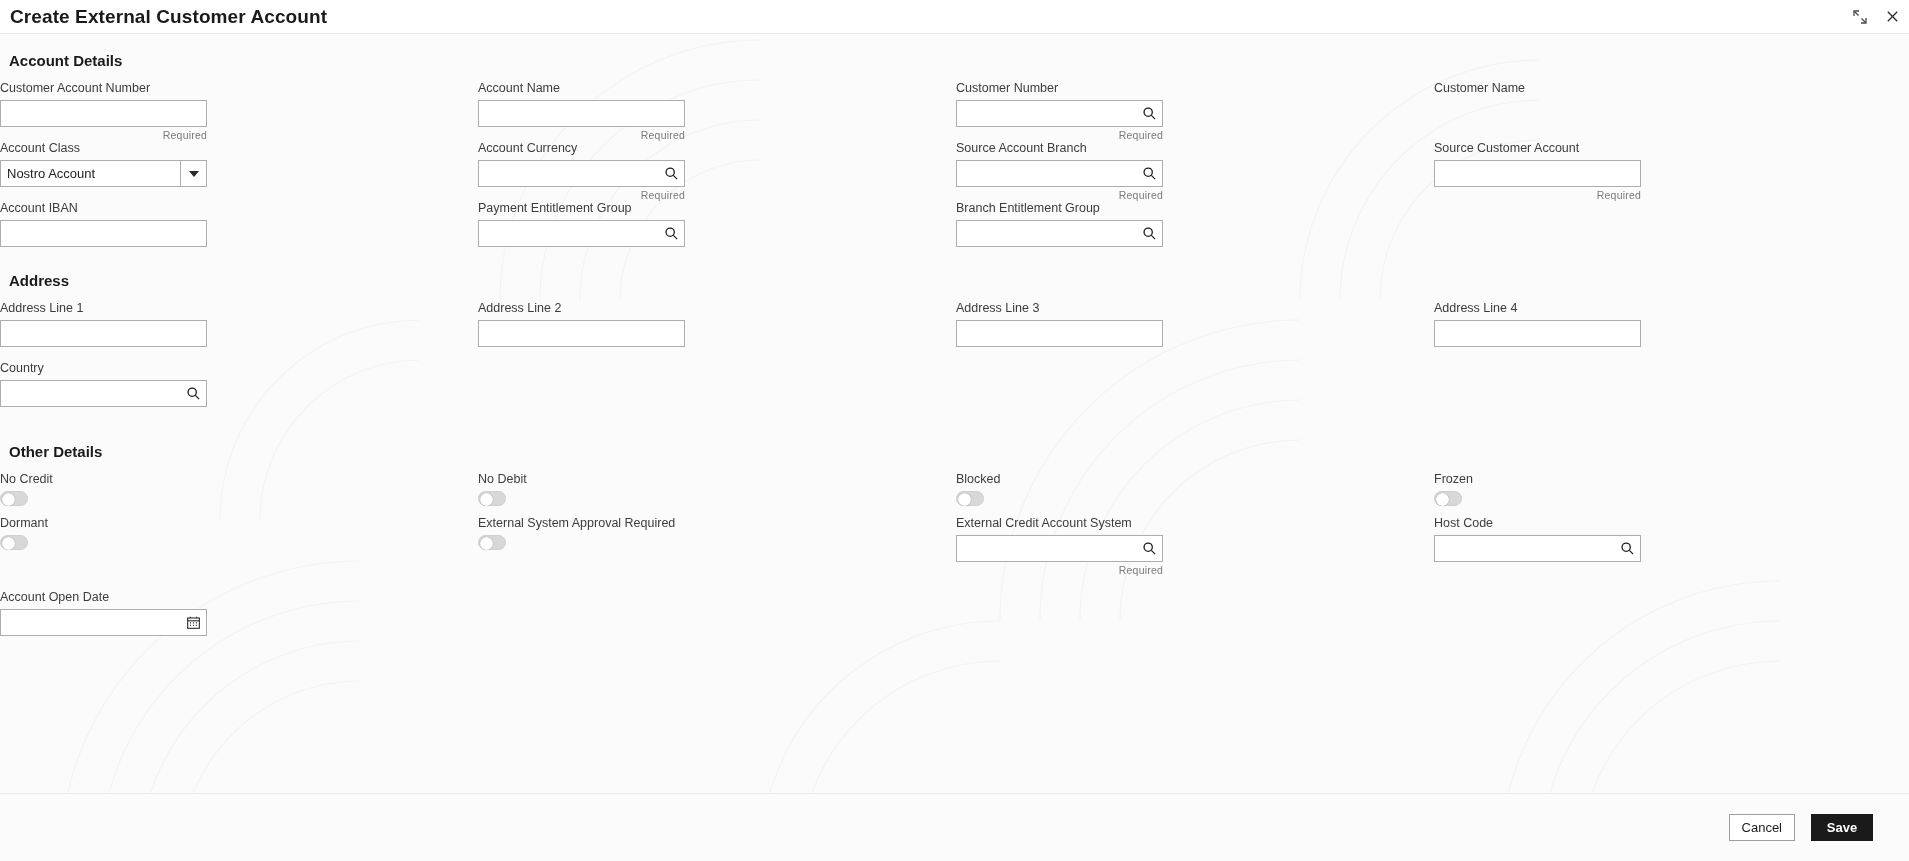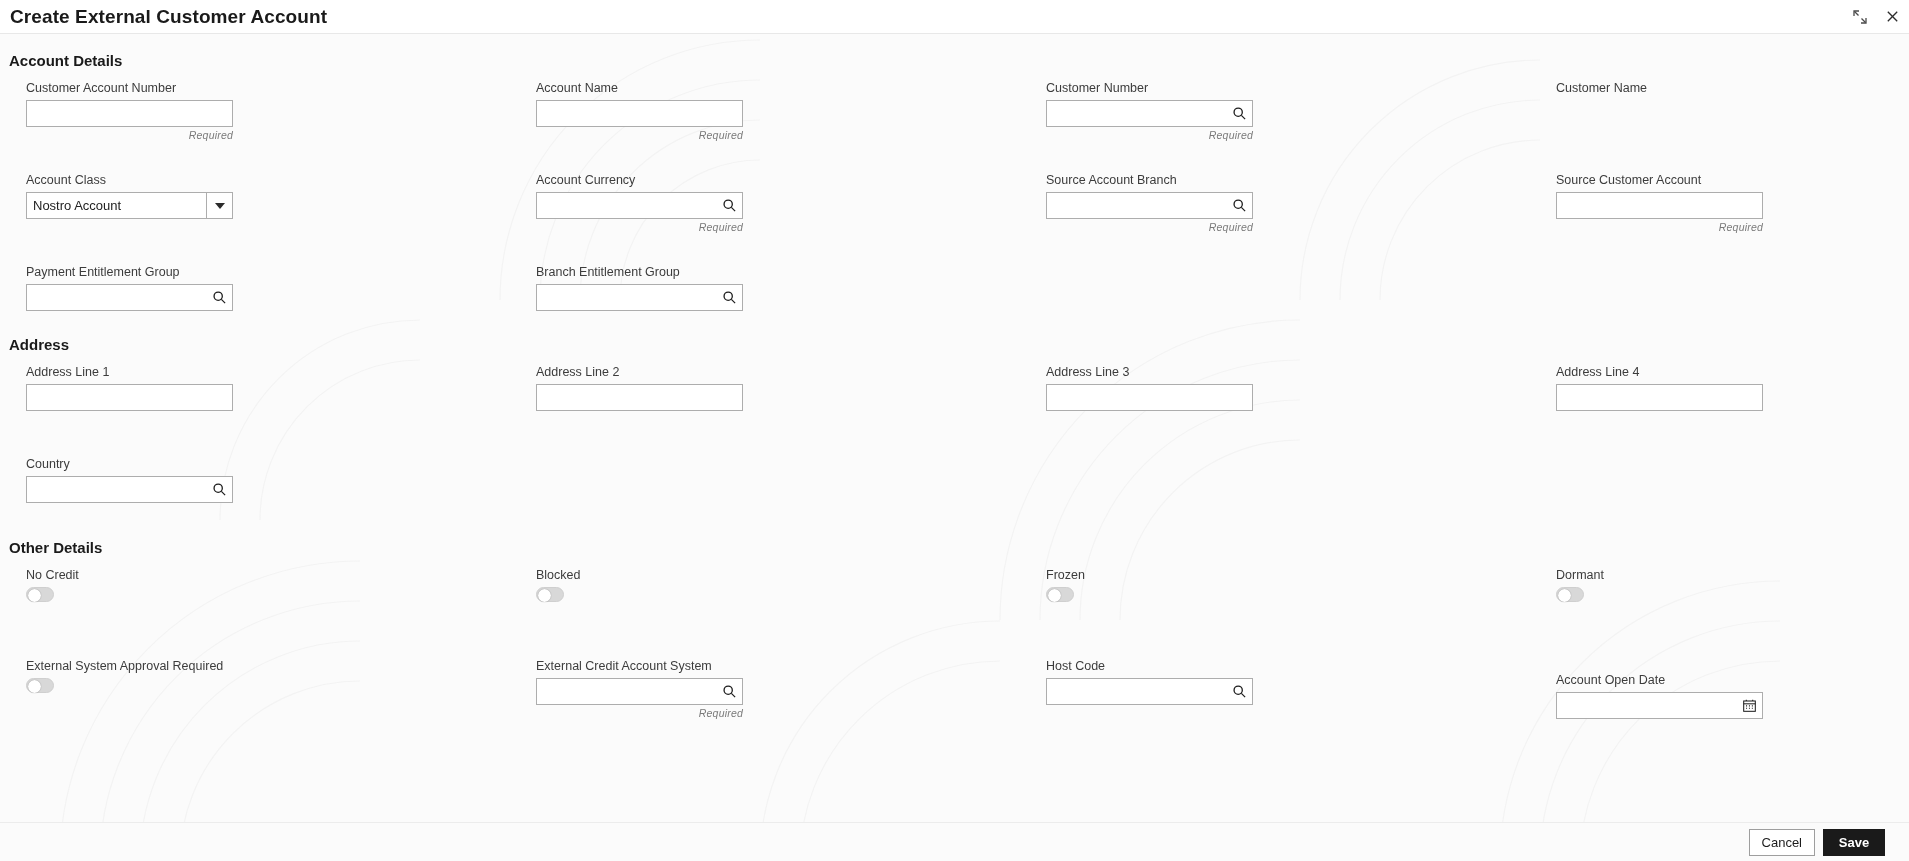--- a/index.html
+++ b/index.html
@@ -63,22 +63,21 @@
     font-size: 15px;
     font-weight: bold;
     margin: 8px 0 12px 9px;
     color: #1a1a1a;
   }
   .grid {
     display: grid;
     grid-template-columns: repeat(4, 478px);
     column-gap: 0;
     row-gap: 0;
-    padding-left: 26px;
-    gap: 32px;
+    padding-left: 0;
   }
   .field {
     min-height: 59px;
     padding-right: 18px;
   }
   .label {
     font-size: 12.5px;
     color: #3c3c3c;
     margin-bottom: 5px;
     line-height: 14px;
@@ -108,21 +107,20 @@
     padding: 0;
     color: #1d1d1d;
   }
   .required {
     font-size: 10.5px;
     color: #7a7a7a;
     margin-top: 2px;
     width: 207px;
     text-align: right;
     letter-spacing: .2px;
-    font-style: italic;
   }
   .req-placeholder { height: 14px; }
 
   
   .selectwrap {
     position: relative;
     width: 207px;
     height: 27px;
     border: 1px solid #adadad;
     background: #fff;
@@ -172,28 +170,28 @@
     box-shadow: 0 0 1px rgba(0,0,0,.45);
   }
 
   
   .datewrap { position: relative; width: 207px; }
 
   
   .footer {
     position: absolute;
     left: 0; right: 0; bottom: 0;
-    height: 39px;
+    height: 68px;
     background: #fbfbfb;
     border-top: 1px solid #ececec;
     display: flex;
     align-items: center;
     justify-content: flex-end;
-    padding-right: 24px;
-    gap: 8px;
+    padding-right: 36px;
+    gap: 16px;
   }
   .btn {
     min-width: 62px;
     height: 27px;
     font-size: 13px;
     font-family: "Liberation Sans", sans-serif;
     border: 1px solid #9e9e9e;
     background: #fff;
     color: #1c1c1c;
     cursor: pointer;
@@ -341,20 +339,27 @@
       </div>
 
       <div class="field">
         <div class="label">Source Customer Account</div>
         <div class="inputwrap">
           <input class="txt plain" type="text" value="" style="">
         </div>
         <div class="required">Required</div>
       </div>
 
+      <div class="field">
+        <div class="label">Account IBAN</div>
+        <div class="inputwrap">
+          <input class="txt plain" type="text" value="" style="">
+        </div>
+        <div class="req-placeholder"></div>
+      </div>
 
       <div class="field">
         <div class="label">Payment Entitlement Group</div>
         <div class="inputwrap">
           <input class="txt" type="text" value="" style="">
           <button class="icon-btn">
             <svg width="15" height="15" viewBox="0 0 16 16" fill="none" stroke="currentColor" stroke-width="1.4">
                 <circle cx="6.6" cy="6.6" r="4.4"></circle>
                 <path d="M10 10 L14 14"></path>
               </svg>
@@ -428,20 +433,26 @@
       <div class="field"></div>
       <div class="field"></div>
       <div class="field"></div>
     </div>
 
     <div class="section-title" style="margin-top:22px;">Other Details</div>
 
     <div class="grid">
       <div class="field" style="min-height:44px;">
         <div class="label">No Credit</div>
+        <div class="toggle">
+            <span class="knob"></span>
+          </div>
+      </div>
+      <div class="field" style="min-height:44px;">
+        <div class="label">No Debit</div>
         <div class="toggle">
             <span class="knob"></span>
           </div>
       </div>
       <div class="field" style="min-height:44px;">
         <div class="label">Blocked</div>
         <div class="toggle">
             <span class="knob"></span>
           </div>
       </div>

